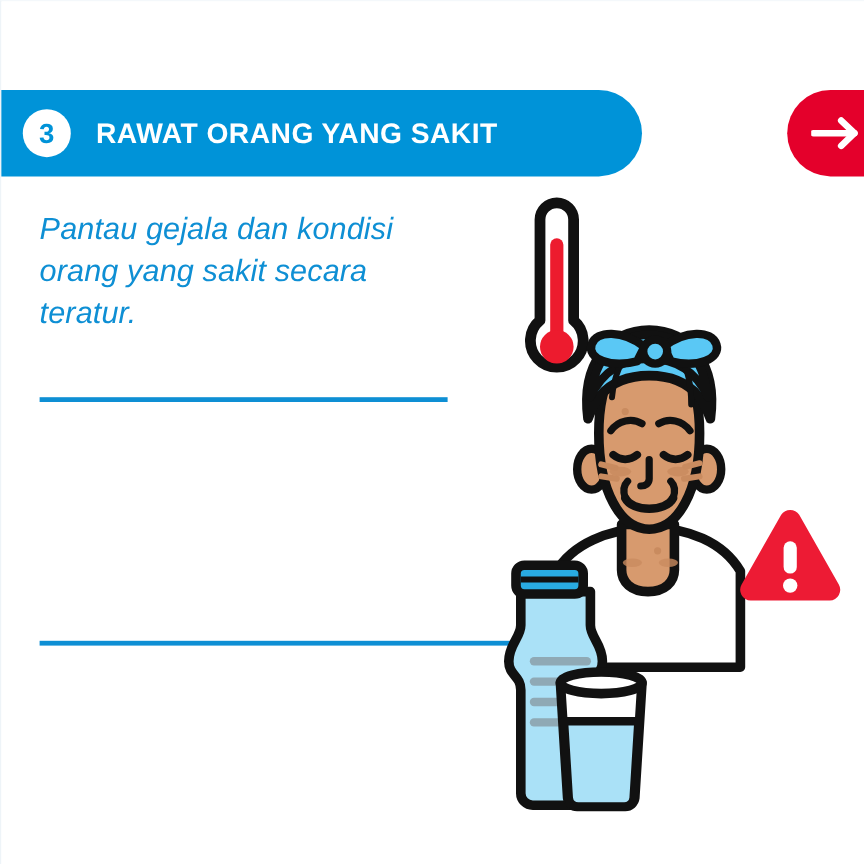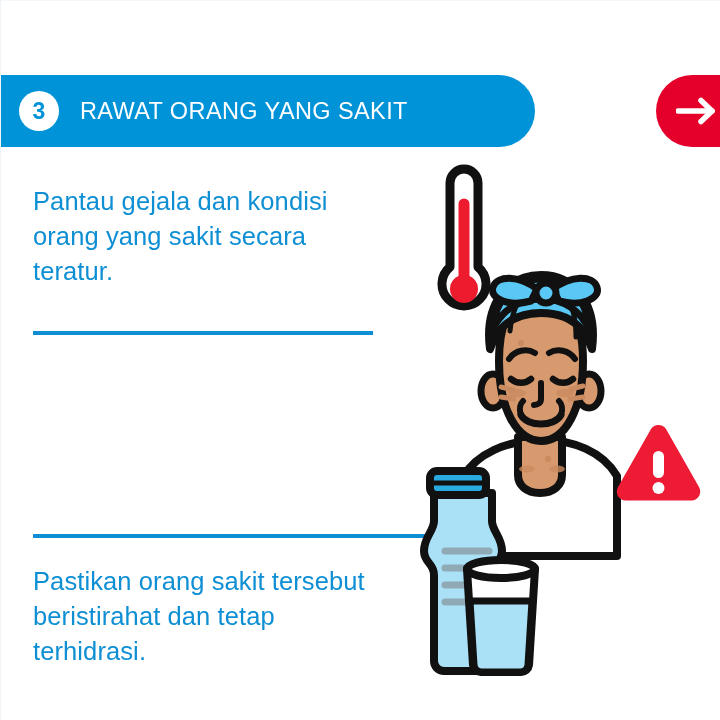--- a/index.html
+++ b/index.html
@@ -45,21 +45,21 @@
   }
   #step-badge span {
     color: #0093d8;
     font-size: 23px;
     font-weight: bold;
     line-height: 1;
   }
   #header-title {
     color: #ffffff;
     font-size: 23.5px;
-    font-weight: normal;
+    font-weight: bold;
     letter-spacing: 0.4px;
     margin-left: 21px;
     white-space: nowrap;
   }
 
   
   #next-button {
     position: absolute;
     left: 655px;
     top: 74px;
@@ -78,21 +78,21 @@
   
   .text-block {
     position: absolute;
     left: 32px;
     color: #0e8fd4;
     font-size: 25.5px;
     line-height: 35px;
     letter-spacing: 0.1px;
     width: 360px;
   }
-  #text-block-1 { top: 183px; }
+  #text-block-1 { top: 173px; font-style: italic; }
   #text-block-2 { top: 363px; }
   #text-block-3 { top: 563px; }
 
   
   .divider {
     position: absolute;
     left: 32px;
     height: 4px;
     background: #0e8fd4;
     z-index: 1;
@@ -127,21 +127,20 @@
     <svg width="46" height="34" viewBox="0 0 46 34">
       <line x1="2" y1="17" x2="36" y2="17" stroke="#ffffff" stroke-width="5.5" stroke-linecap="round"></line>
       <polyline points="25,6.5 36,17 25,27.5" fill="none" stroke="#ffffff" stroke-width="5.5" stroke-linecap="round" stroke-linejoin="round"></polyline>
     </svg>
   </div>
 
   <div class="divider" id="divider-1"></div>
   <div class="divider" id="divider-2"></div>
 
   <div class="text-block" id="text-block-1">Pantau gejala dan kondisi orang yang sakit secara teratur.</div>
-  <div class="text-block" id="text-block-3">Pastikan orang sakit tersebut beristirahat dan tetap terhidrasi.</div>
 
   <svg id="illustration" viewBox="0 0 720 720">
 
     <g>
       <path d="M449 182
                a14 14 0 0 1 28 0
                v84
                a22 22 0 1 1 -28 0 z" fill="#ffffff" stroke="#111111" stroke-width="9" stroke-linejoin="round"></path>
       <line x1="463" y1="203" x2="463" y2="282" stroke="#ed1b2e" stroke-width="11" stroke-linecap="round"></line>
       <circle cx="463" cy="288" r="14" fill="#ed1b2e"></circle>

